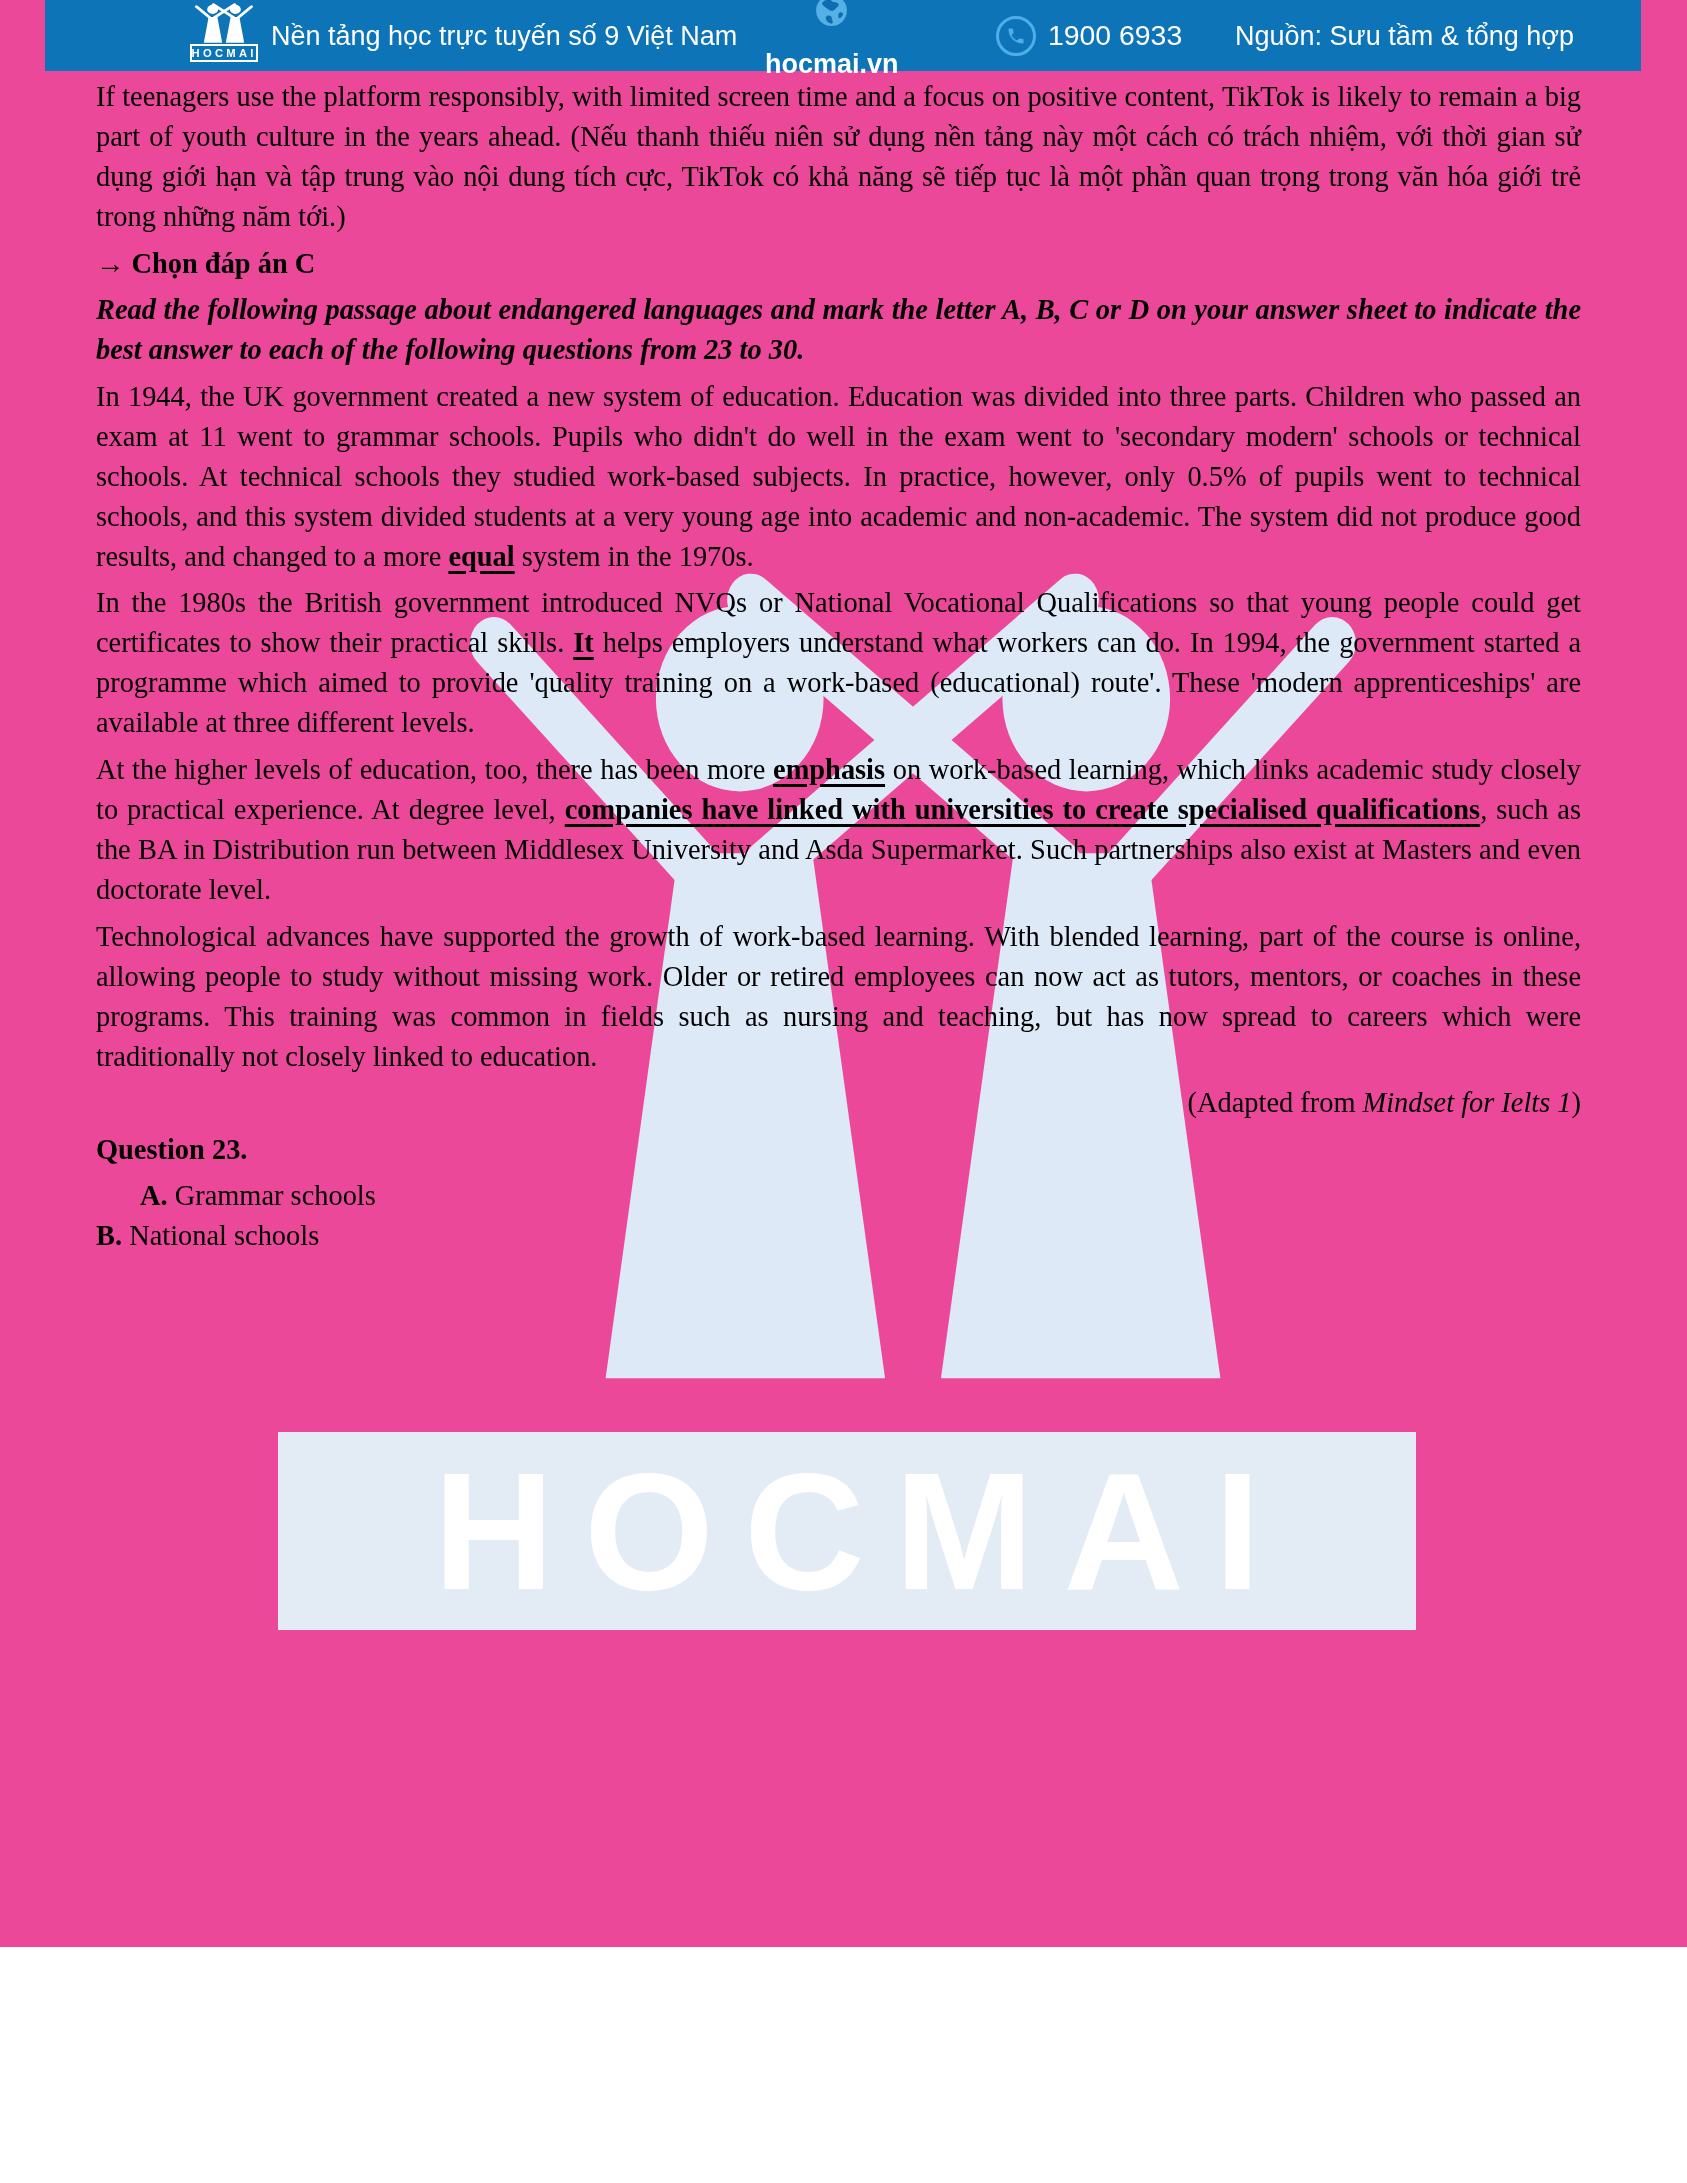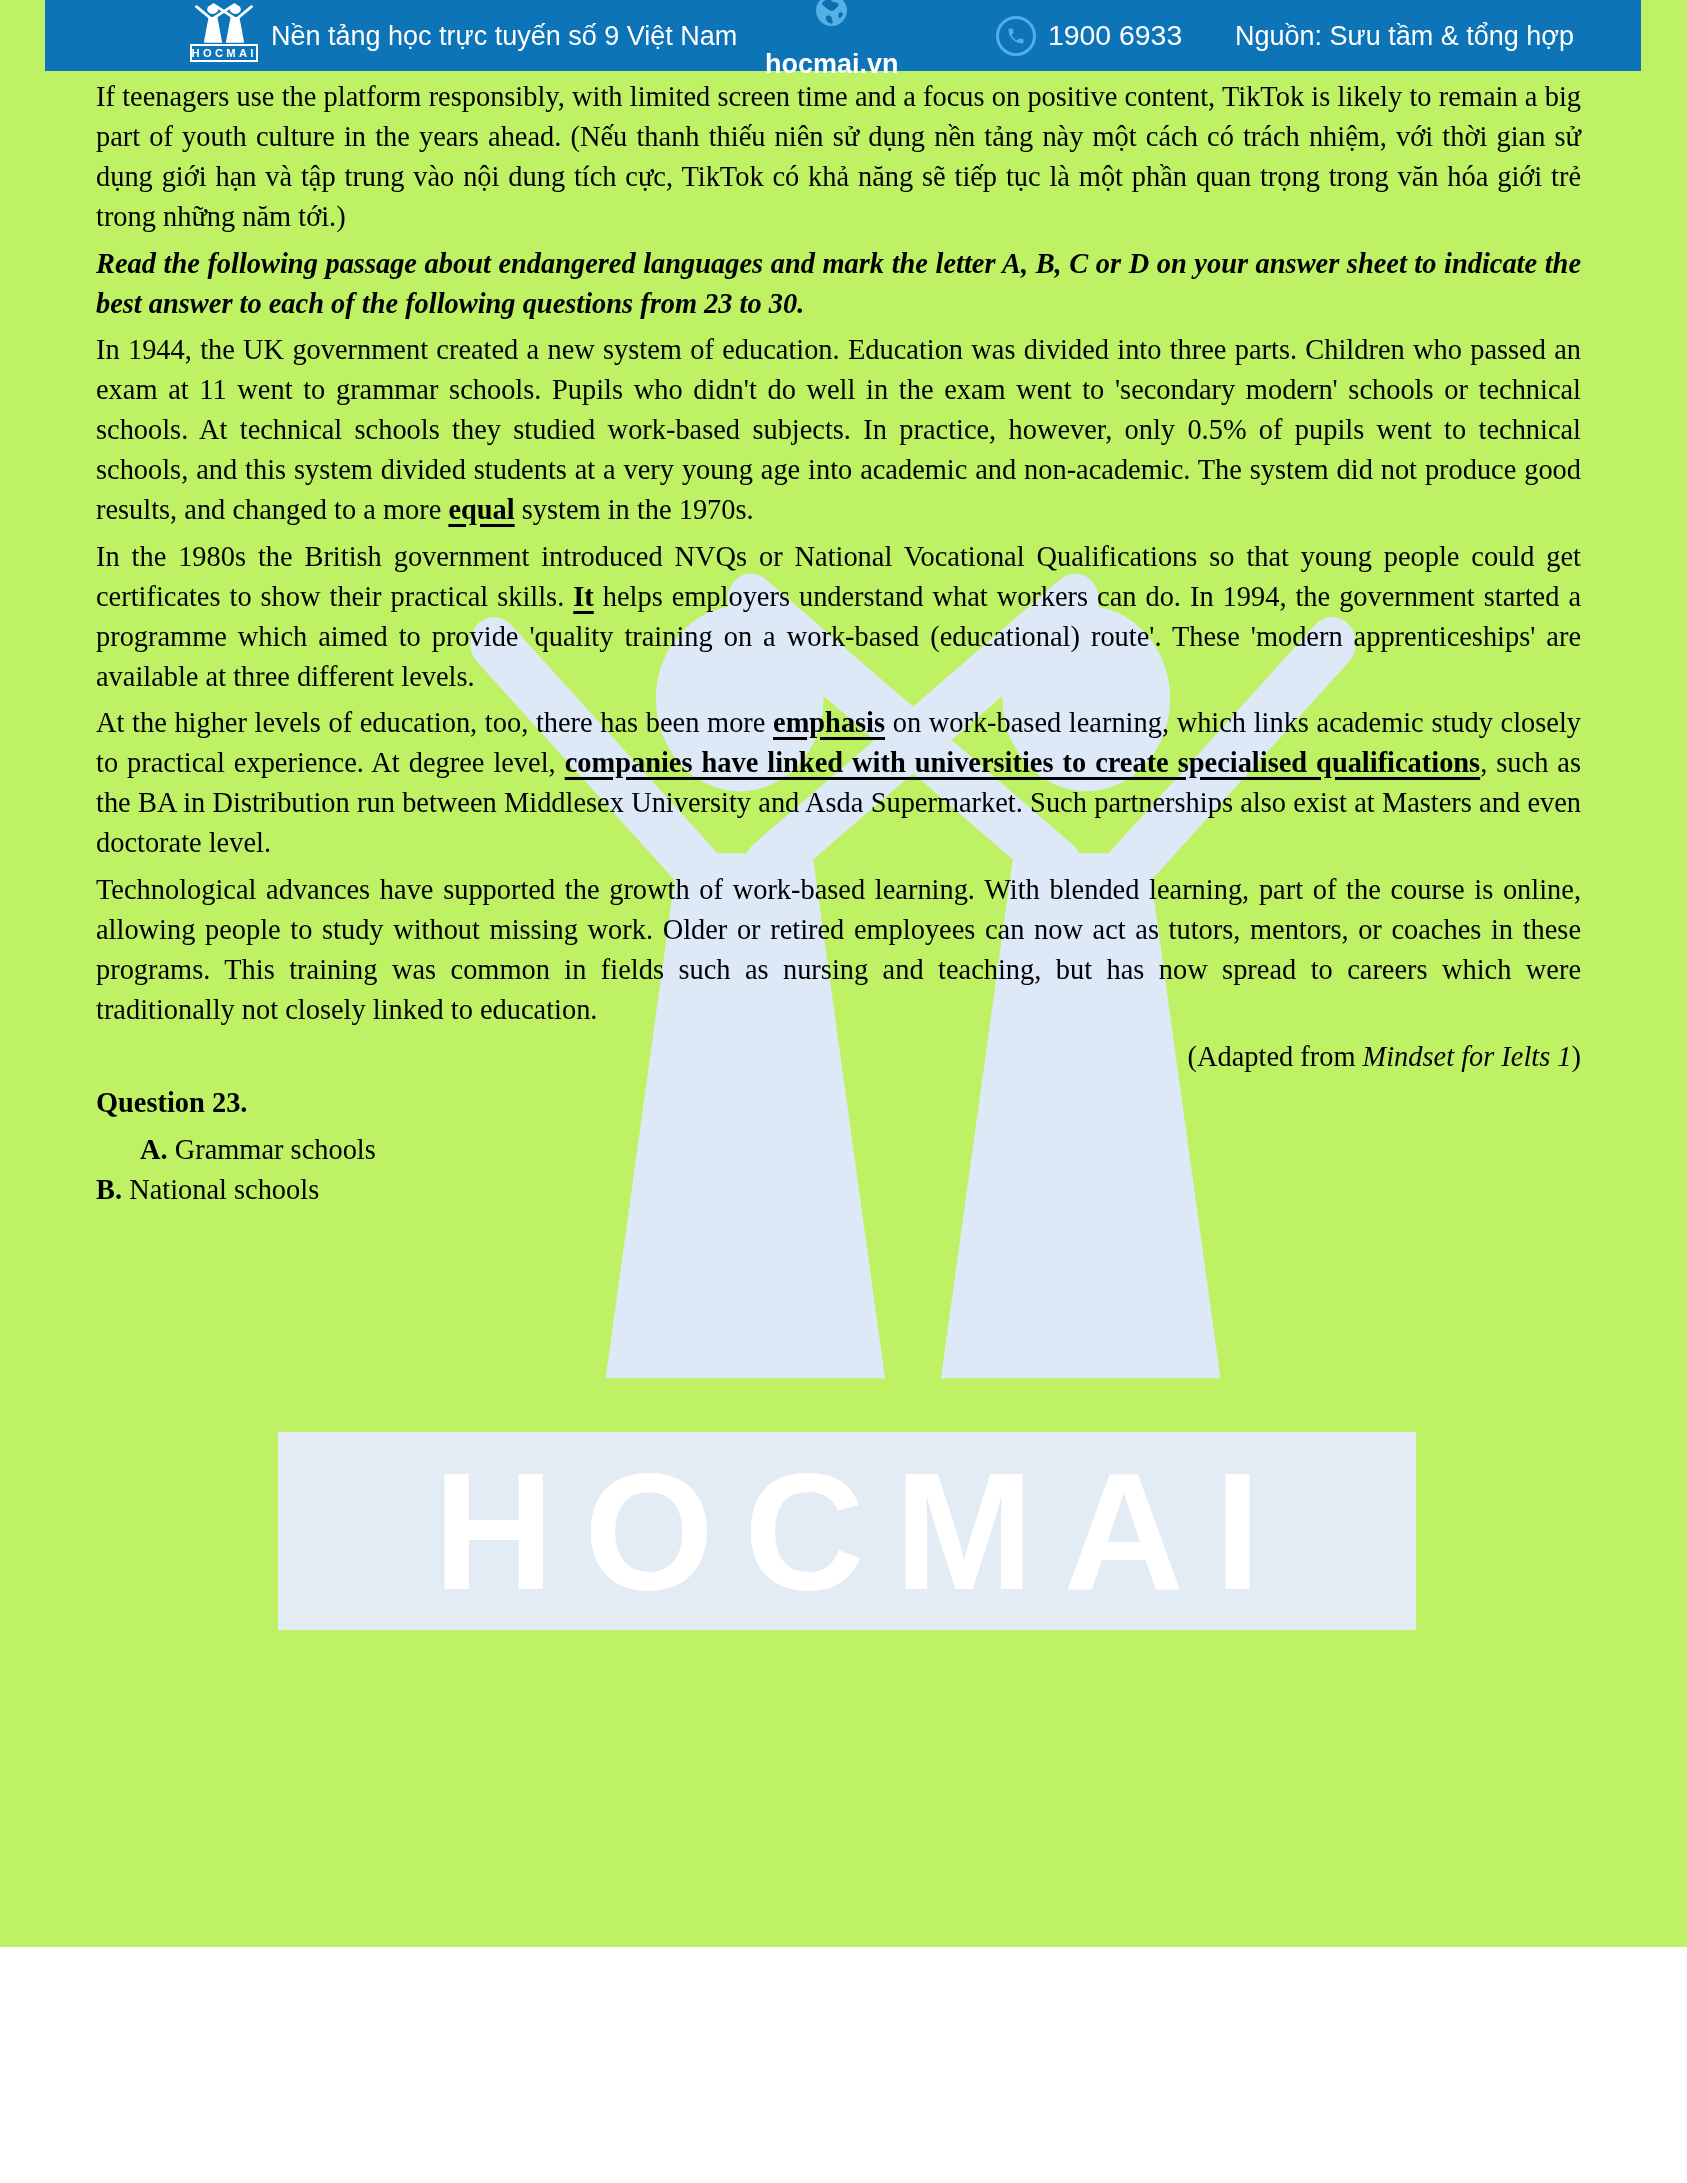--- a/index.html
+++ b/index.html
@@ -1,18 +1,18 @@
 <!DOCTYPE html>
 <html style="font-size:10.6px"><head>
 <meta charset="utf-8">
 <style>
   html,body { margin:0; padding:0; }
   .page {
     position:relative; width:1687px; height:1947px;
-    background:#bef264; overflow:hidden;
+    background:#ec4899; overflow:hidden;
     font-family:"Liberation Serif", serif; color:#000;
   }
 
   
   .topbar {
     position:absolute; left:45px; top:0; width:1596px; height:71px;
     background:#0e74b8; color:#fff;
     font-family:"Liberation Sans", sans-serif;
   }
   .logo { position:absolute; left:140px; top:2.6px; width:77px; text-align:center; }
@@ -140,20 +140,21 @@
       <path d="M96 92 L144 92 L170 262 L70 262 Z" fill="currentColor"></path>
       <path d="M216 92 L264 92 L290 262 L190 262 Z" fill="currentColor"></path>
     </svg>
     <div class="wm-band">
       <span class="wm-text">HOCMAI</span>
     </div>
   </div>
 
   <main class="content">
     <p class="para"><span>If teenagers use the platform responsibly, with limited screen time and a focus on positive content, TikTok is likely to remain a big part of youth culture in the years ahead. (Nếu thanh thiếu niên sử dụng nền tảng này một cách có trách nhiệm, với thời gian sử dụng giới hạn và tập trung vào nội dung tích cực, TikTok có khả năng sẽ tiếp tục là một phần quan trọng trong văn hóa giới trẻ trong những năm tới.)</span></p>
+    <p class="para answer-note"><span class="b">→ Chọn đáp án C</span></p>
     <p class="para instruction"><span class="bi">Read the following passage about endangered languages and mark the letter A, B, C or D on your answer sheet to indicate the best answer to each of the following questions from 23 to 30.</span></p>
     <p class="para"><span>In 1944, the UK government created a new system of education. Education was divided into three parts. Children who passed an exam at 11 went to grammar schools. Pupils who didn't do well in the exam went to 'secondary modern' schools or technical schools. At technical schools they studied work-based subjects. In practice, however, only 0.5% of pupils went to technical schools, and this system divided students at a very young age into academic and non-academic. The system did not produce good results, and changed to a more </span><span class="bu">equal</span><span> system in the 1970s.</span></p>
     <p class="para"><span>In the 1980s the British government introduced NVQs or National Vocational Qualifications so that young people could get certificates to show their practical skills. </span><span class="bu">It</span><span> helps employers understand what workers can do. In 1994, the government started a programme which aimed to provide 'quality training on a work-based (educational) route'. These 'modern apprenticeships' are available at three different levels.</span></p>
     <p class="para"><span>At the higher levels of education, too, there has been more </span><span class="bu">emphasis</span><span> on work-based learning, which links academic study closely to practical experience. At degree level, </span><span class="bu">companies have linked with universities to create specialised qualifications</span><span>, such as the BA in Distribution run between Middlesex University and Asda Supermarket. Such partnerships also exist at Masters and even doctorate level.</span></p>
     <p class="para"><span>Technological advances have supported the growth of work-based learning. With blended learning, part of the course is online, allowing people to study without missing work. Older or retired employees can now act as tutors, mentors, or coaches in these programs. This training was common in fields such as nursing and teaching, but has now spread to careers which were traditionally not closely linked to education.</span></p>
     <p class="para adapted"><span>(Adapted from </span><span class="i">Mindset for Ielts 1</span><span>)</span></p>
     <p class="para q-label">Question 23.</p>
     <div class="options">
       <div class="option option-a">
         <span class="opt-label">A.</span>

